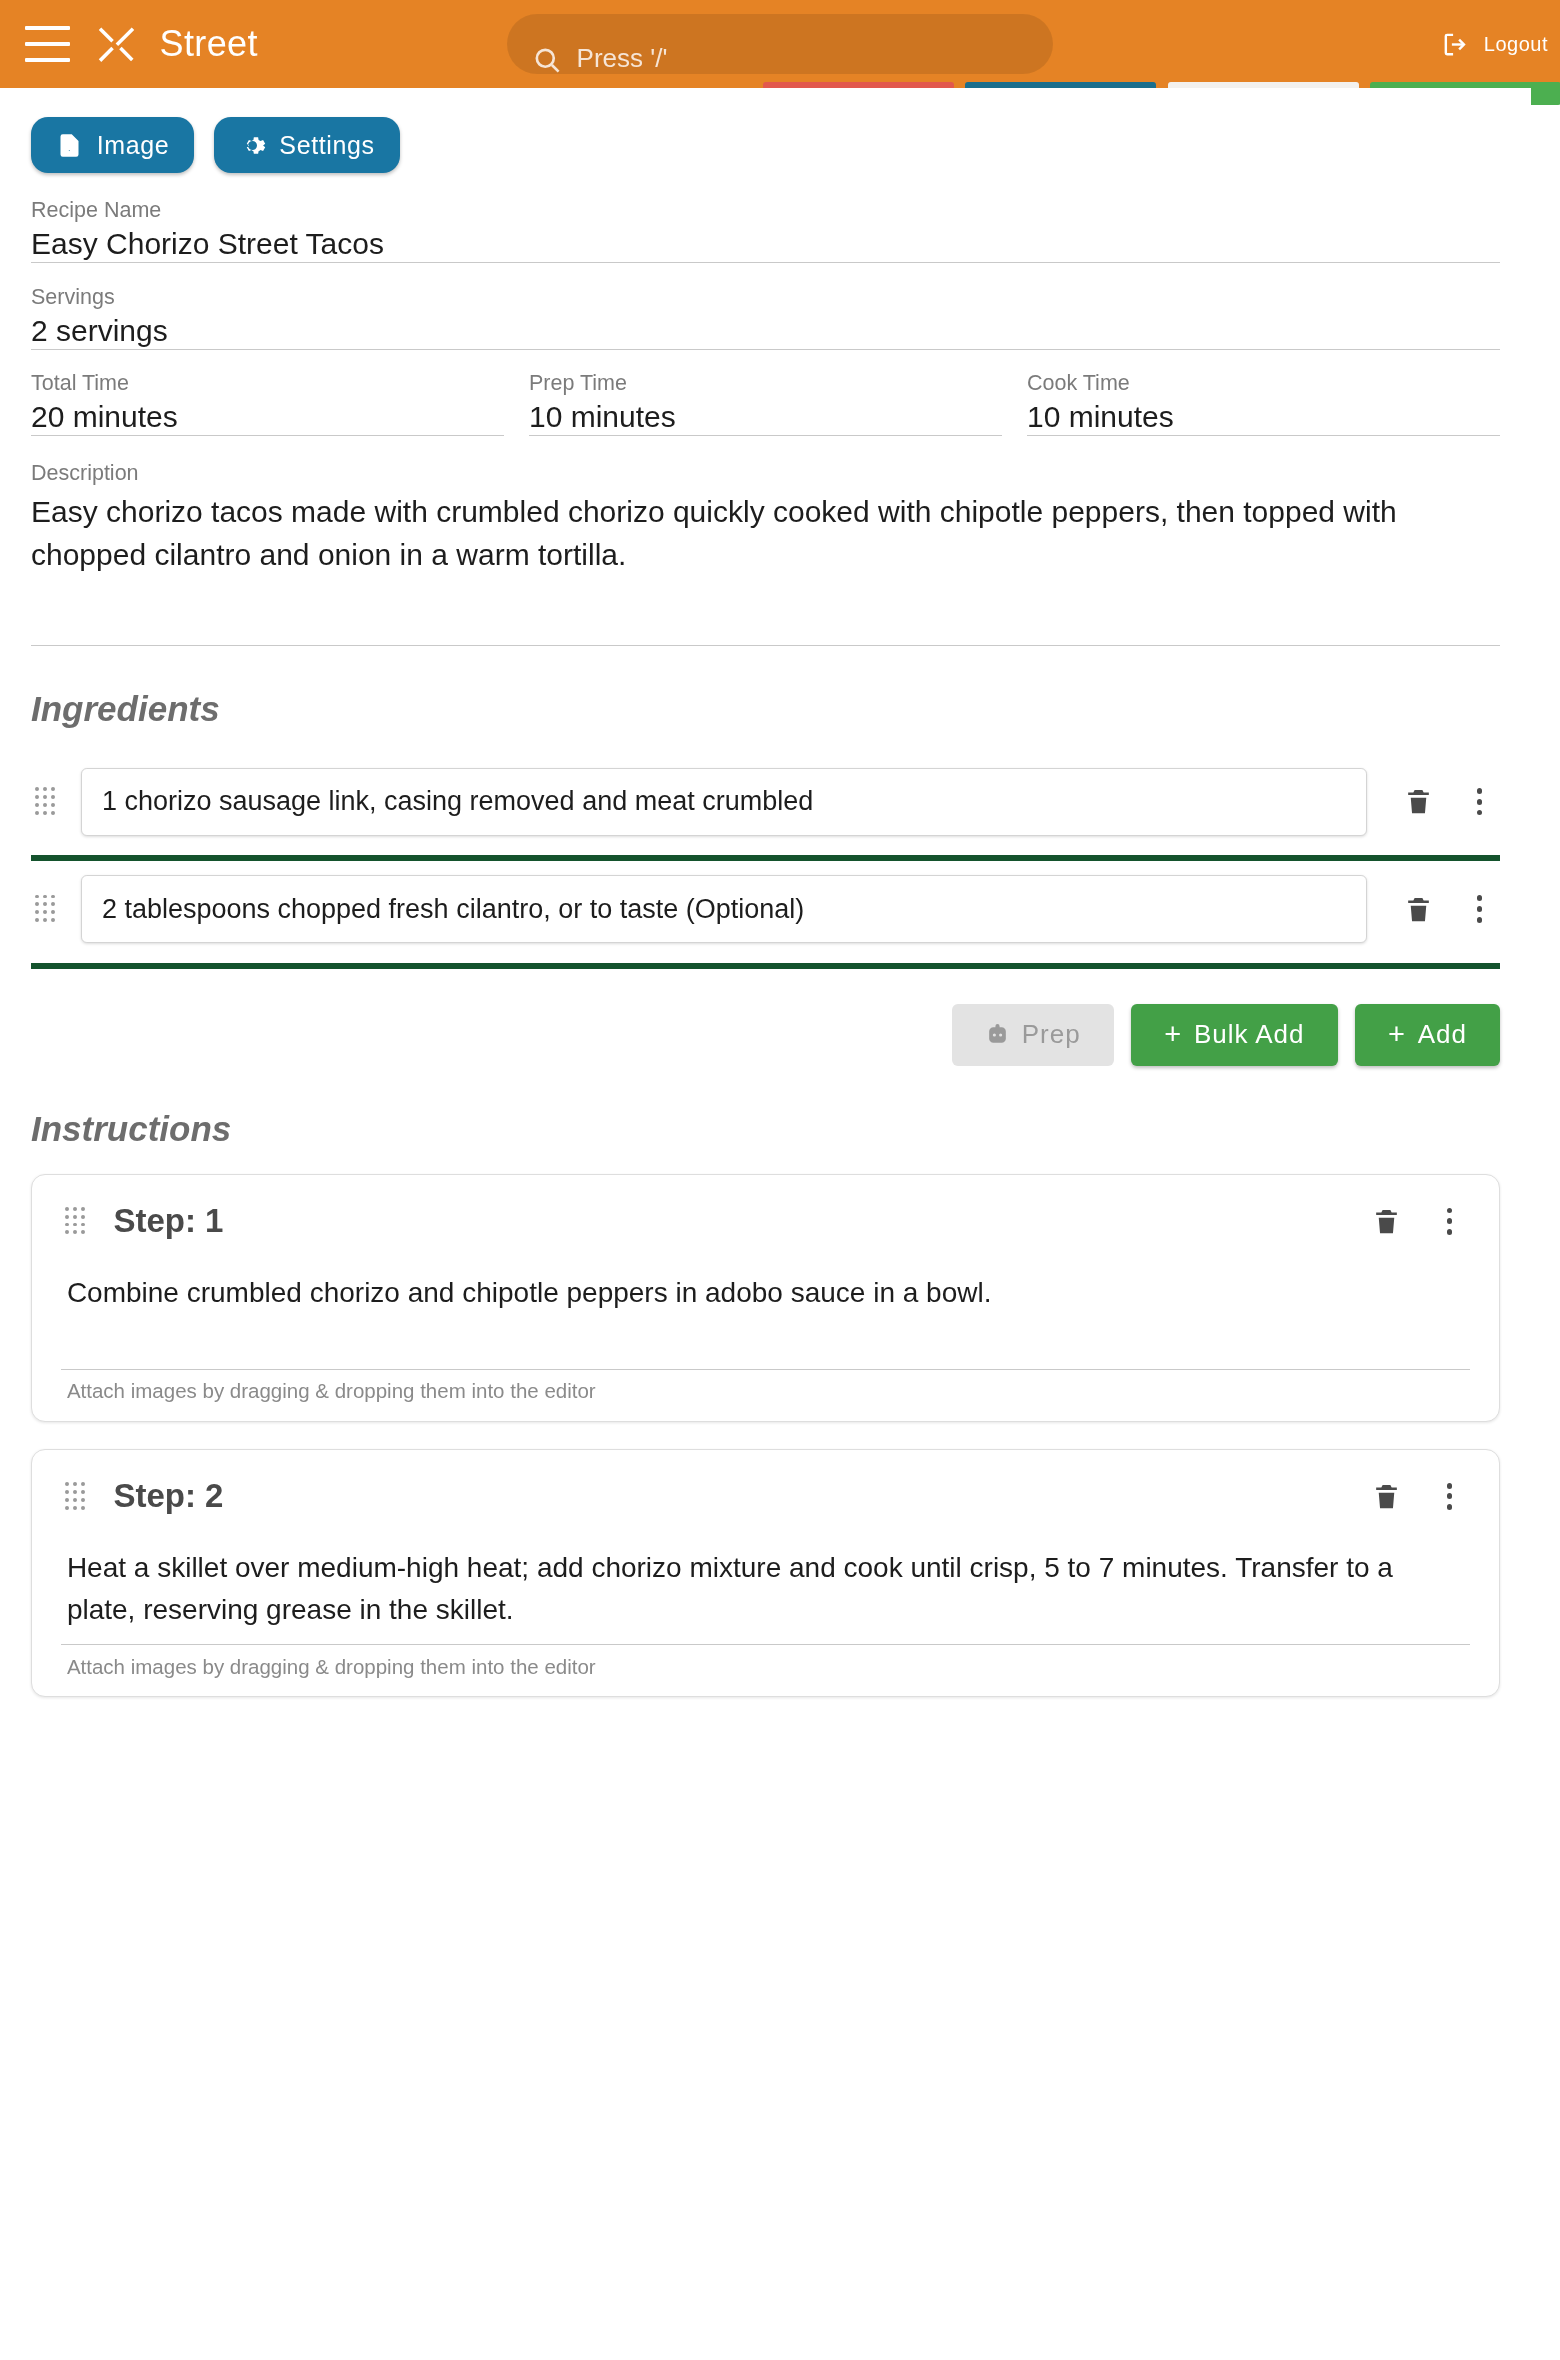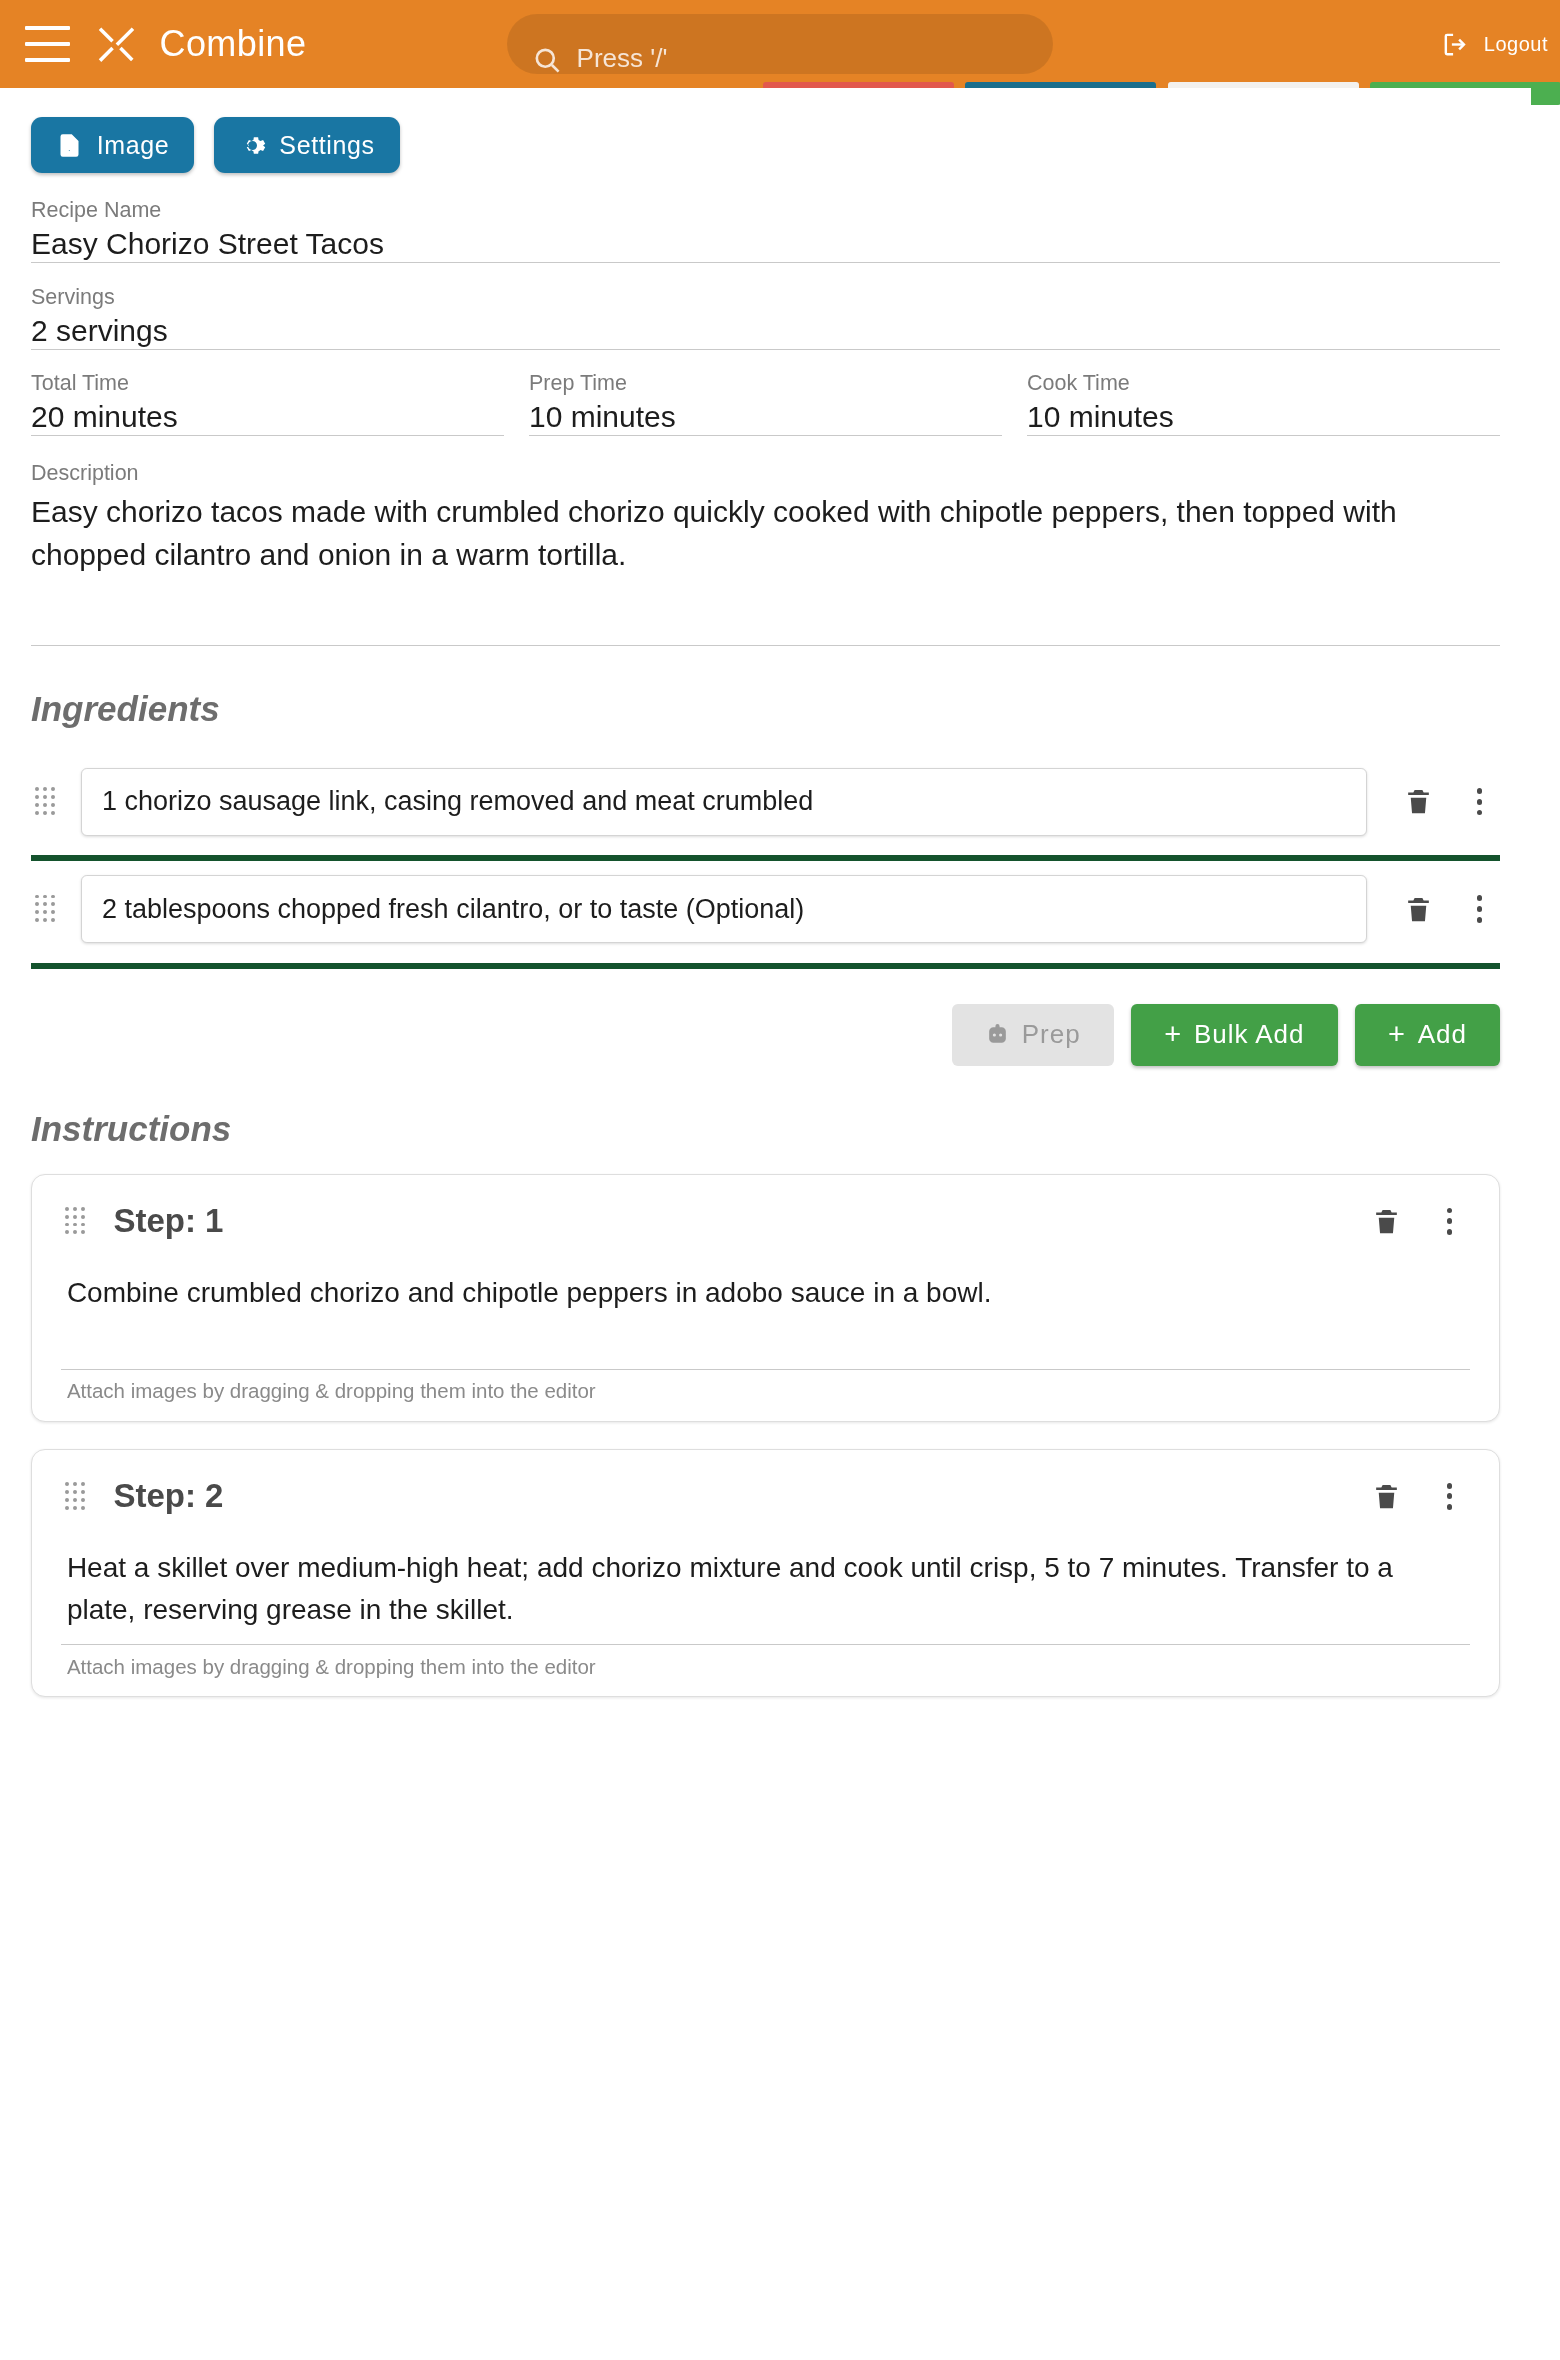--- a/index.html
+++ b/index.html
@@ -83,21 +83,21 @@
     width: 1531px;
     padding: 29px 31px 0 31px;
   }
 
   .btn-row { display: flex; gap: 19.5px; margin-bottom: 25px; }
   .btn {
     display: inline-flex; align-items: center; gap: 13.7px;
     background: #1976a3;
     color: #fff;
     border: none;
-    border-radius: 11px;
+    border-radius: 17px;
     padding: 13.7px 25px;
     font-size: 25px;
     font-family: "Liberation Sans", sans-serif;
     letter-spacing: 0.6px;
     cursor: pointer;
     box-shadow: 0 2px 3.9px rgba(0,0,0,.25);
   }
 
   .field { margin-bottom: 21.5px; }
   .field-label {
@@ -230,21 +230,21 @@
   <div class="hamburger">
     <span></span>
       <span></span>
       <span></span>
   </div>
   <div class="brand-logo">
     <svg width="43" height="43" viewBox="0 0 24 24" fill="#ffffff">
       <path d="M3.5 2.5l7 7-1.4 1.4-7-7zM20.5 2.5l-9 9 1.4 1.4 9-9zM9.1 13.3l1.4 1.4-7 7-1.4-1.4zM14.9 13.3l6.6 6.6-1.4 1.4-6.6-6.6z"></path>
     </svg>
   </div>
-  <div class="brand-title">Combine</div>
+  <div class="brand-title">Street</div>
 
   <div class="search-box">
     <span class="s-icon">
       <svg width="29" height="29" viewBox="0 0 24 24" fill="none" stroke="#f6e5d6" stroke-width="2.2">
         <circle cx="11" cy="11" r="7"></circle>
           <line x1="16.5" y1="16.5" x2="22" y2="22"></line>
       </svg>
     </span>
     <span class="s-text">Press '/'</span>
   </div>

